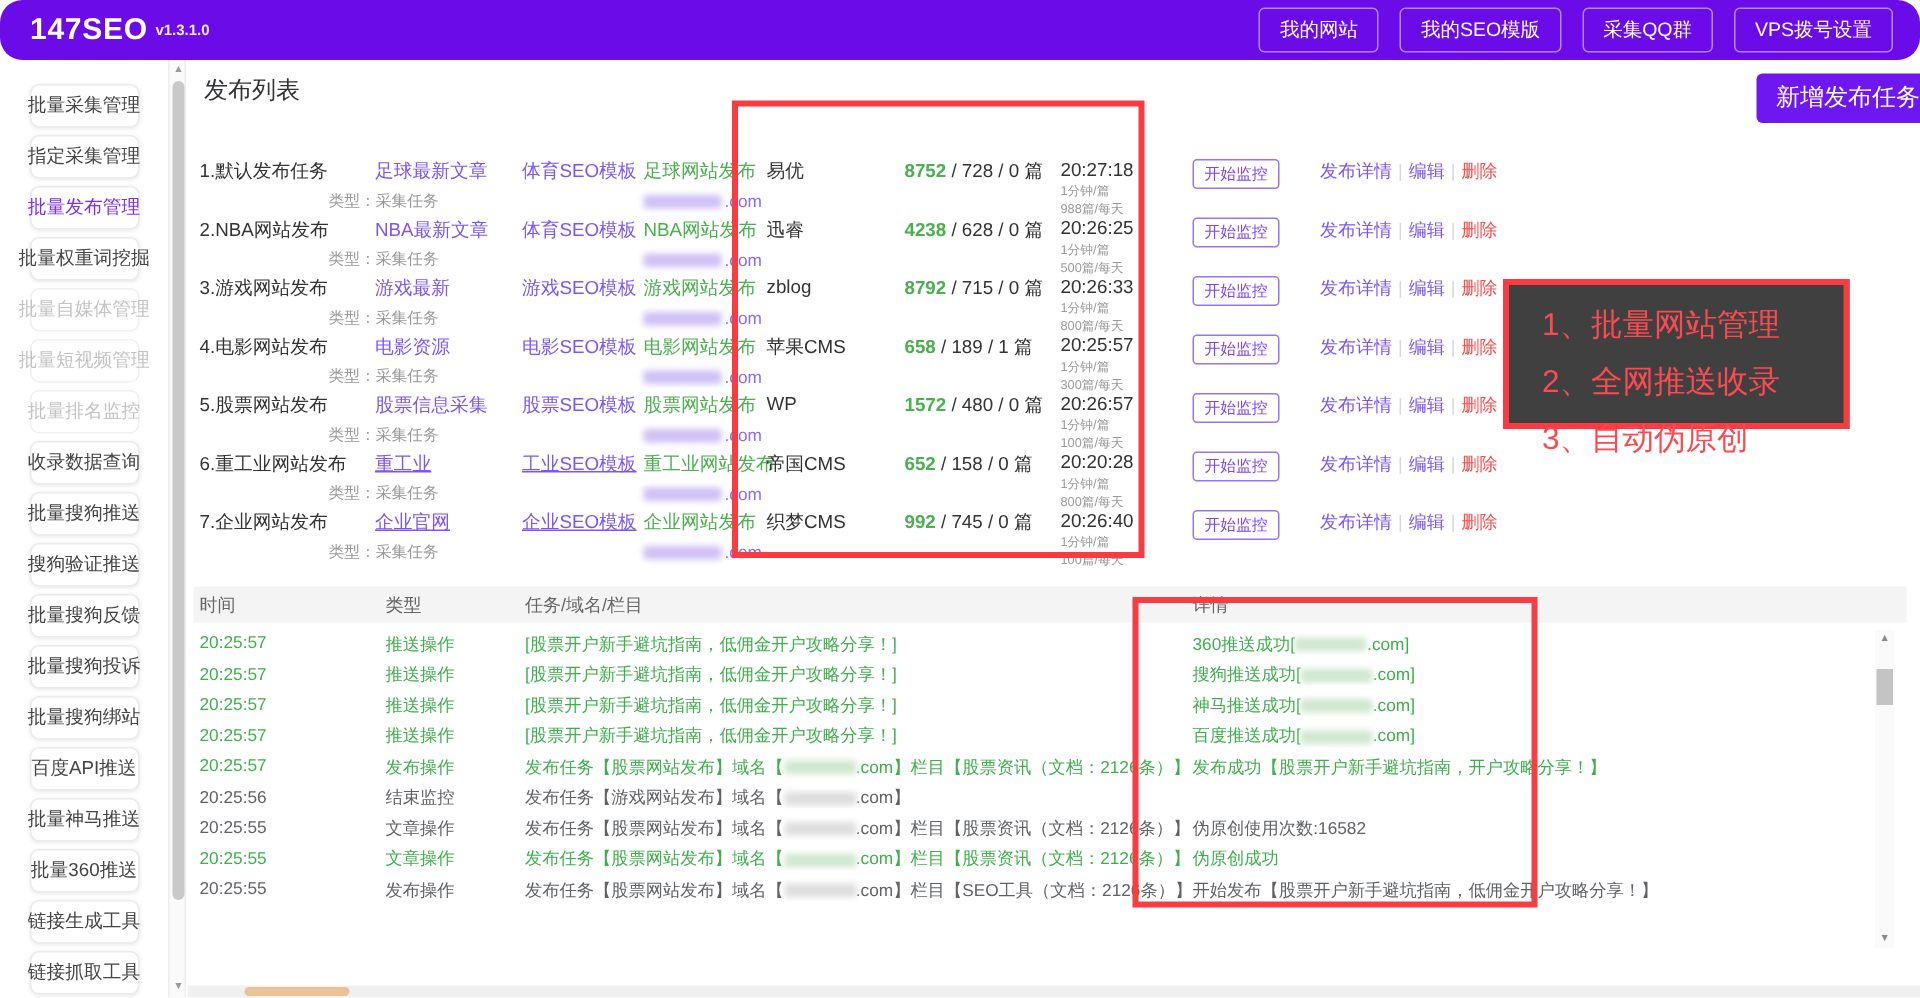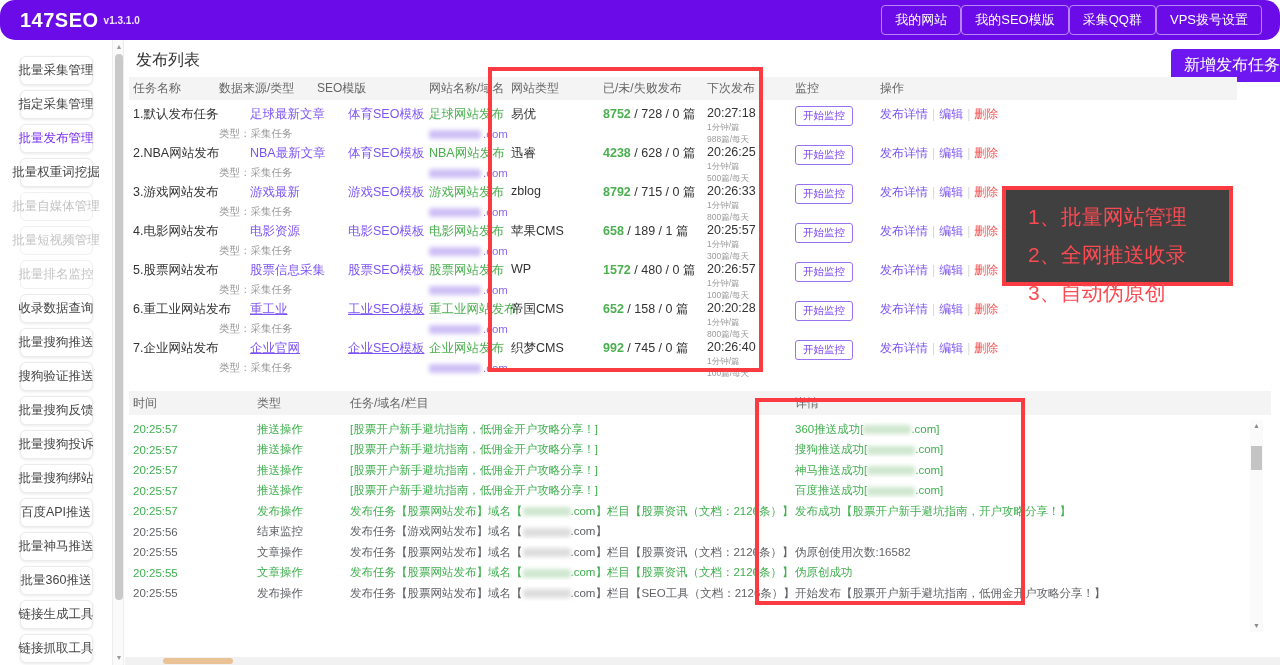--- a/index.html
+++ b/index.html
@@ -4,21 +4,21 @@
 <style>
   * { margin:0; padding:0; box-sizing:border-box; }
   html,body { width:1280px; height:665px; overflow:hidden; background:#fff;
     font-family:"Liberation Sans","DejaVu Sans",sans-serif; }
 
   
   .topbar { position:absolute; left:0; top:0; width:1280px; height:40px;
     background:#6b0ce8; display:flex; align-items:center; z-index:5;border-radius:15px; }
   .brand { color:#fff; font-size:20px; font-weight:bold; margin-left:20px; letter-spacing:.5px; }
   .brand-ver { color:#f0e6ff; font-size:10px; margin-left:5px; font-weight:bold; }
-  .topnav { margin-left:auto; margin-right:18px; display:flex; }
+  .topnav { margin-left:auto; margin-right:18px; display:flex; gap:14px; }
   .topnav .tn-item { color:#fff; font-size:13px; padding:5px 13px; border:1px solid rgba(255,255,255,.5);
     border-radius:4px; cursor:pointer; white-space:nowrap; }
 
   
   .sidebar { position:absolute; left:0; top:40px; width:112px; bottom:0; background:#fff; padding-top:16px; }
   .sb-item { width:73px; height:29px; margin:0 auto 5px auto; background:#fff;
     border:1px solid #ebebeb; border-radius:6px; box-shadow:0 1px 3px rgba(0,0,0,.09);
     display:flex; align-items:center; justify-content:center;
     font-size:12.5px; color:#444; cursor:pointer; white-space:nowrap; }
   .sb-item.active { color:#7b2ff5; }
@@ -156,31 +156,20 @@
 <div class="vscroll">
   <div class="arr up">▲</div>
   <div class="thumb"></div>
   <div class="arr down">▼</div>
 </div>
 
 <div class="content">
   <div class="page-title">发布列表</div>
   <button class="new-task-btn">新增发布任务</button>
 
-  <div class="pt-head pt-grid">
-    <div>任务名称</div>
-    <div>数据来源/类型</div>
-    <div>SEO模版</div>
-    <div>网站名称/域名</div>
-    <div>网站类型</div>
-    <div>已/未/失败发布</div>
-    <div>下次发布</div>
-    <div>监控</div>
-    <div>操作</div>
-  </div>
 
   <div class="pt-rows">
   <div class="prow pt-grid">
     <div>
       <span>1.默认发布任务</span>
     </div>
     <div>
       <a class="plink u-link">足球最新文章</a>
       <div class="sub">类型：采集任务</div>
     </div>

